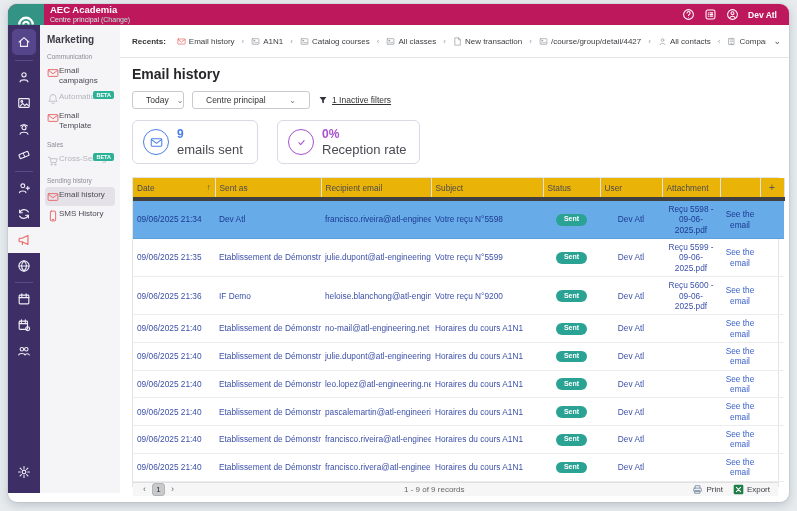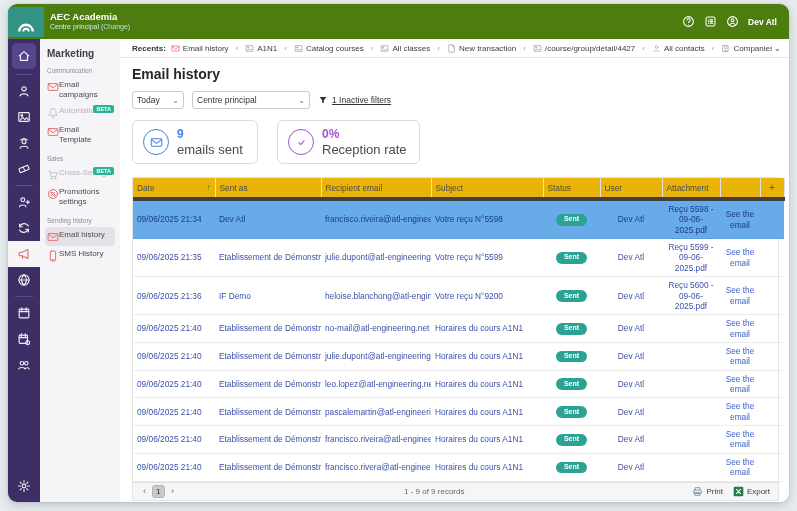--- a/index.html
+++ b/index.html
@@ -3,21 +3,21 @@
 <meta charset="utf-8">
 <style>
   * { margin:0; padding:0; box-sizing:border-box; }
   html,body { width:797px; height:511px; overflow:hidden;
     font-family:"Liberation Sans","DejaVu Sans",sans-serif; background:#e7ebee; }
   .window { position:absolute; left:8px; top:4px; width:781px; height:498px;
     border-radius:9px; overflow:hidden; background:#fff;
     box-shadow:0 3px 10px rgba(60,80,100,.25), 0 0 0 1px rgba(0,0,0,.04); }
 
   
-  .topbar { height:35px; background:#4d7c0f; display:flex; align-items:center; color:#fff; }
+  .topbar { height:21px; background:#be185d; display:flex; align-items:center; color:#fff; }
   .logo-wrap { width:36px; height:30px; background:#339385; display:flex; align-items:flex-end; justify-content:center; padding-bottom:5px; }
   .brand { margin-left:6px; line-height:1.1; }
   .brand .app { font-size:9.5px; font-weight:bold; }
   .brand .sub { font-size:7px; color:#cdeee7; }
   .brand .sub i { font-style:normal; color:#b3e2d8; }
   .topbar-right { margin-left:auto; display:flex; align-items:center; gap:9px; padding-right:12px; }
   .topbar-right .ic svg { width:13px; height:13px; }
   .topbar-right .uname { font-size:8.5px; font-weight:bold; }
 
   
@@ -41,35 +41,35 @@
   .sb-item .ic svg { width:12px; height:12px; }
   .sb-item .lbl { font-size:8px; color:#4a4a52; line-height:1.25; }
   .sb-item.disabled .ic { color:#c3c3cb; }
   .sb-item.disabled .lbl { color:#b5b5bd; }
   .sb-item.active { background:#e4e2e8; }
   .sb-badge { position:absolute; right:1px; top:2px; background:#2bb296; color:#fff;
     font-size:5.5px; font-weight:bold; padding:1px 3px; border-radius:2px; }
 
   
   .main { flex:1; display:flex; flex-direction:column; background:#fff; min-width:0; }
-  .recents { height:19px; display:flex; align-items:center; border-bottom:1px solid #e5e5e5;
-    padding:0 8px 0 12px; gap:1px; font-size:8px; color:#3d3d42; white-space:nowrap; overflow:hidden; }
+  .recents { height:33px; display:flex; align-items:center; border-bottom:1px solid #e5e5e5;
+    padding:0 8px 0 12px; gap:7px; font-size:8px; color:#3d3d42; white-space:nowrap; overflow:hidden; }
   .recents .rec-label { font-weight:bold; font-size:8px; color:#333; margin-right:4px; }
   .rec-item { display:flex; align-items:center; gap:3px; cursor:pointer; }
   .rec-item .ic { color:#9aa0a6; } .rec-item .ic svg { width:9px; height:9px; }
   .rec-item.hot .ic { color:#e96a6a; }
   .rec-sep { color:#9aa0a6; font-size:8px; }
   .rec-caret { margin-left:auto; color:#555; font-size:9px; cursor:pointer; }
 
   .content { flex:1; display:flex; flex-direction:column; padding:8px 10px 6px 12px; min-height:0; }
   .page-title { font-size:14px; font-weight:bold; color:#26262b; margin-bottom:9px; }
 
   .filterrow { display:flex; align-items:center; gap:8px; margin-bottom:11px; }
   .select { border:1px solid #c9c9cf; border-radius:3px; height:18px; display:flex; align-items:center;
-    font-size:8.5px; color:#333; padding:0 4px; gap:8px; cursor:pointer; background:#fff; }
+    font-size:8.5px; color:#333; padding:0 13px; gap:8px; cursor:pointer; background:#fff; }
   .select .caret { color:#777; font-size:8px; }
   .sel-period { width:52px; justify-content:space-between; }
   .sel-centre { width:118px; justify-content:space-between; }
   .filters-ind { display:flex; align-items:center; gap:4px; font-size:8.5px; color:#333; cursor:pointer;text-decoration:underline; }
   .filters-ind .ic { color:#33333a; } .filters-ind .ic svg { width:10px; height:10px; }
 
   .cards { display:flex; gap:19px; margin-bottom:13px; }
   .card { border:1px solid #ddd7e6; border-radius:6px; height:44px; display:flex; align-items:center;
     padding:0 12px 0 10px; gap:8px; min-width:126px; }
   .card .bigic { width:26px; height:26px; border-radius:50%; border:1.4px solid currentColor;
@@ -317,31 +317,20 @@
             <span class="ic">
               <svg viewBox="0 0 16 16" fill="none" stroke="currentColor" stroke-width="1.3" stroke-linecap="round" stroke-linejoin="round" width="100%" height="100%">
                 <path d="M2 3h2l1.5 7h6.5l1.6-5H4.8"></path>
                 <circle cx="6.3" cy="12.6" r="1"></circle>
                 <circle cx="11" cy="12.6" r="1"></circle>
               </svg>
             </span>
             <span class="lbl">Cross-Selling</span>
             <span class="sb-badge">BETA</span>
           </div>
-          <div class="sb-item">
-            <span class="ic">
-              <svg viewBox="0 0 16 16" fill="none" stroke="currentColor" stroke-width="1.3" stroke-linecap="round" stroke-linejoin="round" width="100%" height="100%">
-                <circle cx="8" cy="8" r="6"></circle>
-                <path d="M5.8 10.2l4.4-4.4"></path>
-                <circle cx="6.1" cy="6.2" r=".9"></circle>
-                <circle cx="9.9" cy="9.8" r=".9"></circle>
-              </svg>
-            </span>
-            <span class="lbl">Promotions settings</span>
-          </div>
           <div class="sb-group-label">Sending history</div>
           <div class="sb-item active">
             <span class="ic">
               <svg viewBox="0 0 16 16" fill="none" stroke="currentColor" stroke-width="1.3" stroke-linecap="round" stroke-linejoin="round" width="100%" height="100%">
                 <rect x="1.5" y="3.5" width="13" height="9" rx="1"></rect>
                 <path d="M2 4.5l6 4.5 6-4.5"></path>
               </svg>
             </span>
             <span class="lbl">Email history</span>
           </div>

